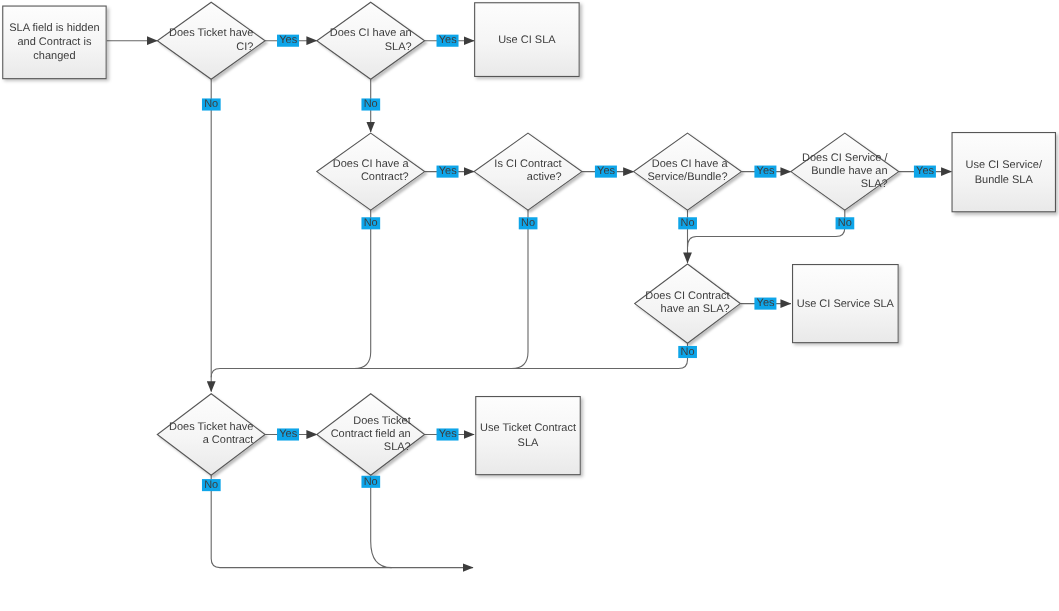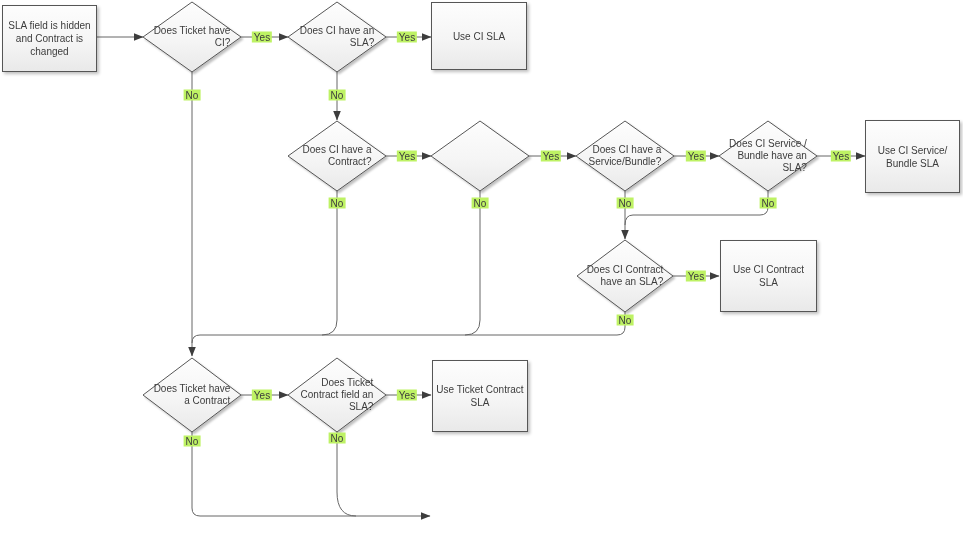--- a/index.html
+++ b/index.html
@@ -41,21 +41,21 @@
     text-align: right;
     font-size: 10px;
     line-height: 1.2;
     color: #3c3c3c;
     white-space: pre-line;
     pointer-events: none;
   }
   .elabel {
     position: absolute;
     transform: translate(-50%, -50%);
-    background: #bef264;
+    background: #0ea5e9;
     padding: 0 2px;
     font-size: 10px;
     color: #3c3c3c;
     white-space: nowrap;
   }
 </style>
 </head>
 <body>
 
 <div class="canvas">
@@ -109,30 +109,32 @@
       <polygon points="337,358 386,395 337,432 288,395"></polygon>
     </g>
   </svg>
 
   <div class="node" style="left:2px; top:5px; width:95px; height:67px">SLA field is hidden
 and Contract is
 changed</div>
   <div class="node" style="left:431px; top:2px; width:96px; height:68px">Use CI SLA</div>
   <div class="node" style="left:865px; top:120px; width:95px; height:73px">Use CI Service/
 Bundle SLA</div>
-  <div class="node" style="left:720px; top:240px; width:97px; height:72px">Use CI Contract SLA</div>
+  <div class="node" style="left:720px; top:240px; width:97px; height:72px">Use CI Service SLA</div>
   <div class="node" style="left:432px; top:360px; width:96px; height:72px">Use Ticket Contract
 SLA</div>
 
   <div class="dlabel" style="left:144px; top:7px; width:96px; height:60px">Does Ticket have
 CI?</div>
   <div class="dlabel" style="left:289px; top:7px; width:96px; height:60px">Does CI have an
 SLA?</div>
   <div class="dlabel" style="left:289px; top:126px; width:96px; height:60px">Does CI have a
 Contract?</div>
+  <div class="dlabel" style="left:432px; top:126px; width:96px; height:60px">Is CI Contract
+active?</div>
   <div class="dlabel" style="left:577px; top:126px; width:96px; height:60px">Does CI have a
 Service/Bundle?</div>
   <div class="dlabel" style="left:720px; top:126px; width:96px; height:60px">Does CI Service /
 Bundle have an
 SLA?</div>
   <div class="dlabel" style="left:577px; top:246px; width:96px; height:60px">Does CI Contract
 have an SLA?</div>
   <div class="dlabel" style="left:144px; top:365px; width:96px; height:60px">Does Ticket have
 a Contract</div>
   <div class="dlabel" style="left:289px; top:365px; width:96px; height:60px">Does Ticket

